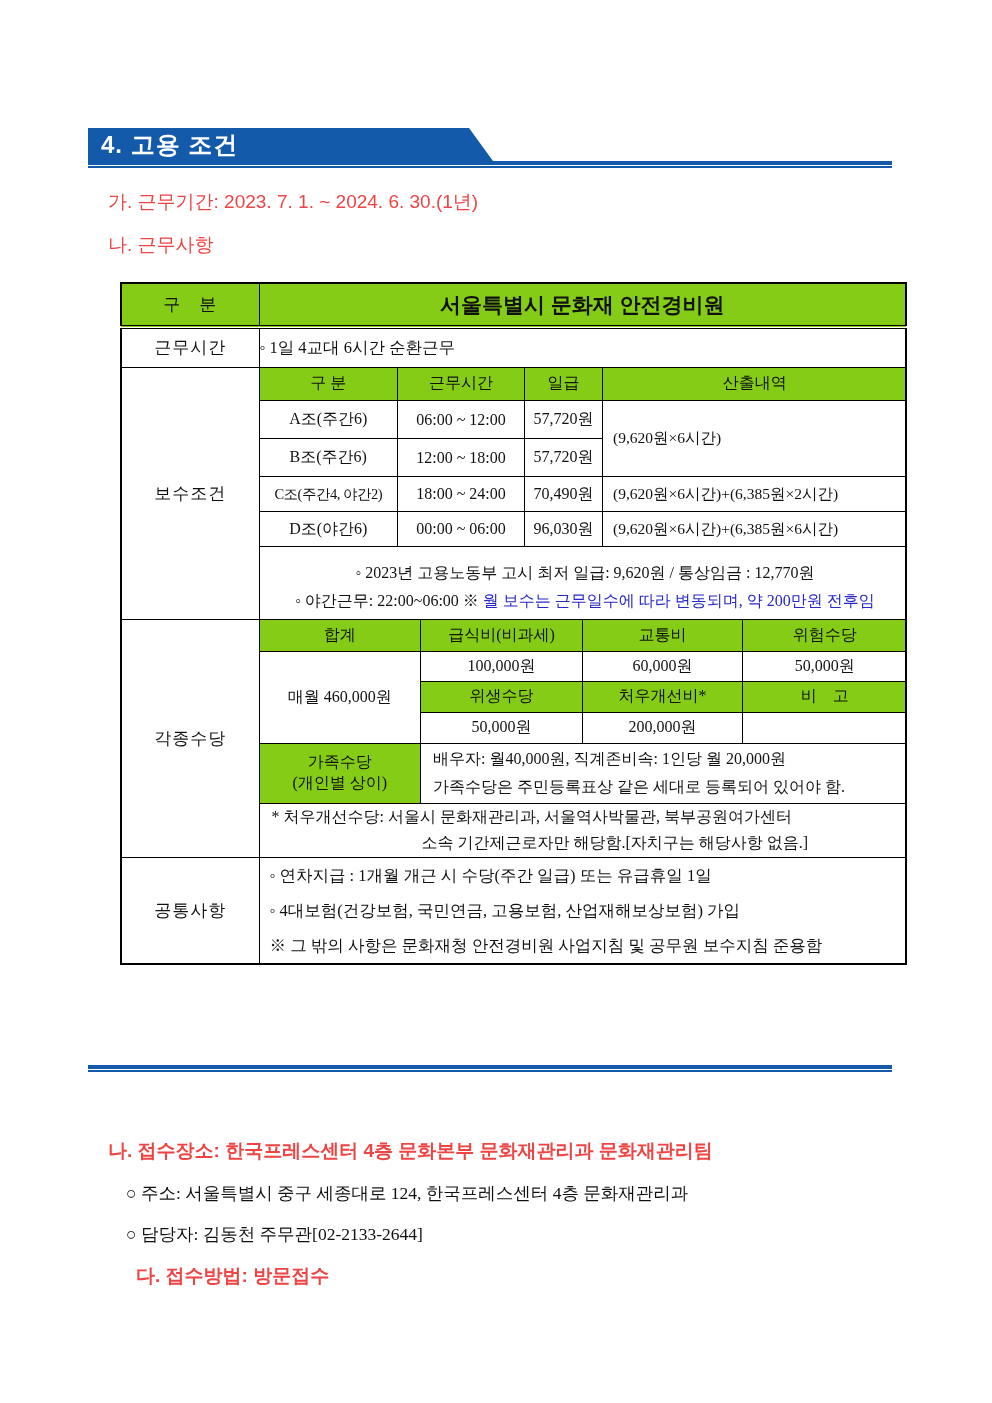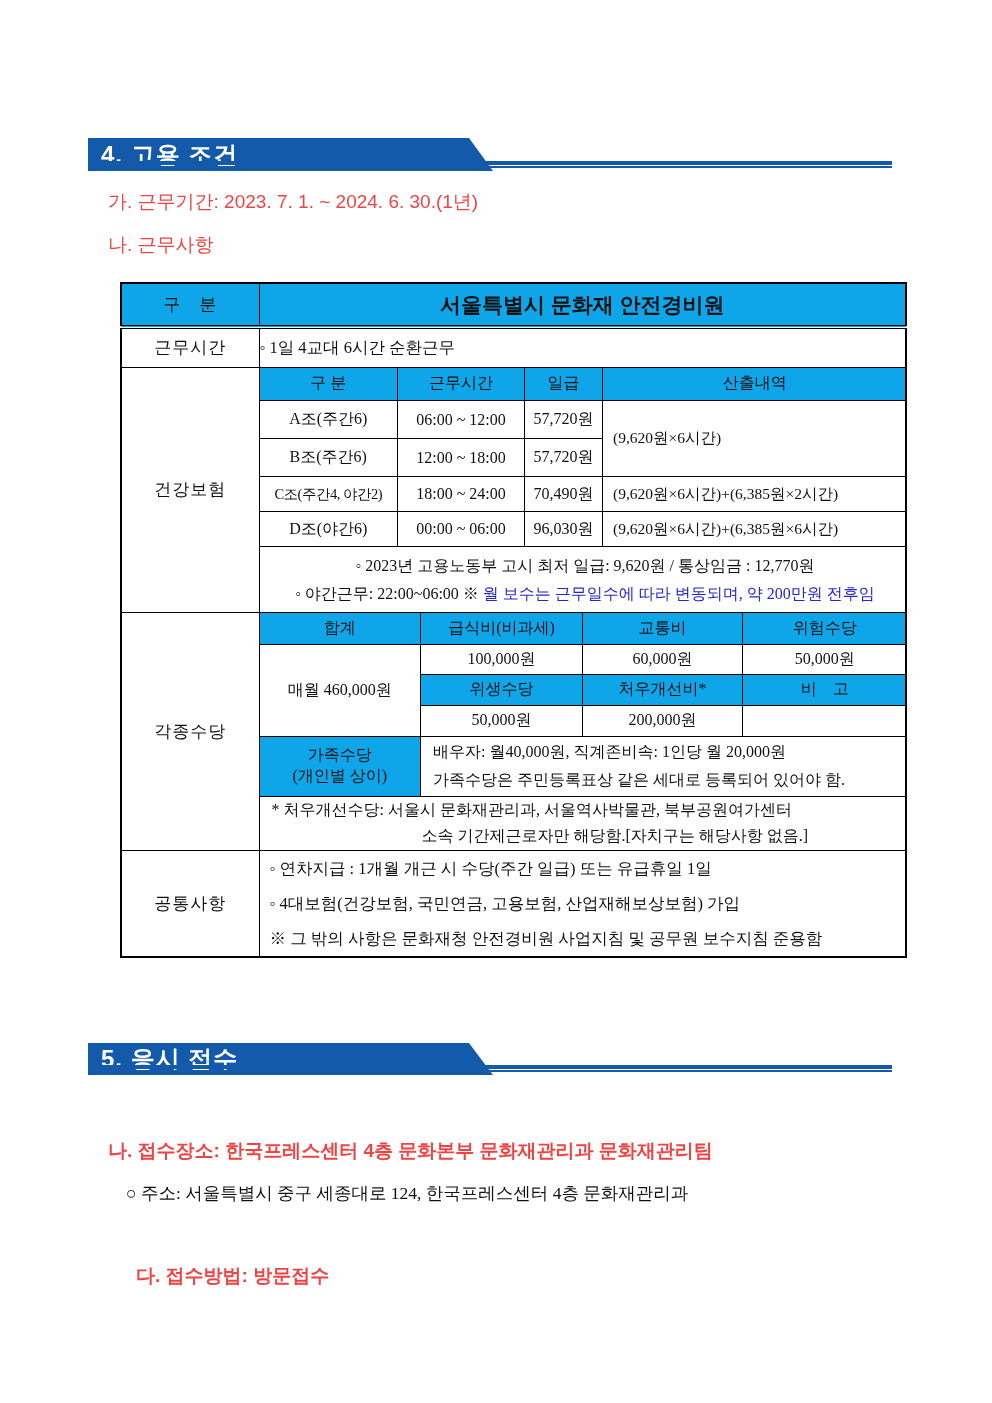--- a/index.html
+++ b/index.html
@@ -7,21 +7,21 @@
   .page {
     position:relative; width:992px; height:1403px; background:#ffffff;
     font-family:"Liberation Serif", serif; color:#111; overflow:hidden;
   }
   
   .banner {
     position:absolute; left:88px; width:405px; background:#135AAB;
     clip-path:polygon(0 0, 381px 0, 100% 100%, 0 100%);
     color:#fff; font-family:"Liberation Sans", sans-serif; font-weight:bold;
     font-size:24px; padding-left:13px; letter-spacing:1px;
-    display:flex; align-items:center;margin-top:10px;
+    display:flex; align-items:center;
   }
   .banner-rule {
     position:absolute; left:88px; width:804px; height:1px;
     border-top:4px solid #135AAB; border-bottom:2px solid #135AAB;
     box-sizing:content-box; background:transparent;
   }
   
   .item {
     position:absolute; font-family:"Liberation Sans", sans-serif;
     font-size:19px; color:#ef4444; white-space:nowrap;
@@ -32,35 +32,35 @@
     font-size:17.5px; color:#111; white-space:nowrap;
   }
   
   .emp-table {
     position:absolute; left:120px; top:282px; width:785px;
     border-collapse:collapse; table-layout:fixed;
     font-size:16.5px; color:#111;
   }
   .emp-table td { border:1px solid #000; vertical-align:middle; }
   .emp-table { border:2px solid #000; }
-  .g { background:#0ea5e9; }
+  .g { background:#84cc16; }
   .tc { text-align:center; }
   .head-row td { border-bottom:4px double #000; }
   .main-head { font-family:"Liberation Sans", sans-serif; font-weight:bold; font-size:21px; }
   .label-cell { text-align:center; letter-spacing:1px; font-size:17px; }
   .nopad { padding:0; }
   .inner { width:100%; border-collapse:collapse; table-layout:fixed; font-size:16px; }
   .inner td { border:1px solid #000; vertical-align:middle; text-align:center; }
   .inner tr:first-child > td { border-top:none; }
   .inner tr:last-child > td { border-bottom:none; }
   .inner td:first-child { border-left:none; }
   .inner td:last-child { border-right:none; }
   .calc { text-align:left !important; padding-left:10px; font-size:15.5px; white-space:nowrap; }
   .shift-name-sm { font-size:14.5px; letter-spacing:-0.5px; }
-  .notes-cell { text-align:right; padding:5px 6px 4px 10px; line-height:28px; white-space:nowrap; }
+  .notes-cell { text-align:right; padding:12px 6px 4px 10px; line-height:28px; white-space:nowrap; }
   .blue-note { color:#2626C9; }
   .left-pad { text-align:left !important; }
   .family-text { text-align:left !important; padding-left:12px; line-height:28px; white-space:nowrap; }
   .foot-cell { text-align:left !important; padding-left:12px; line-height:26px; white-space:nowrap; }
   .foot-indent { padding-left:150px; }
   .common-cell { text-align:left !important; padding-left:10px; line-height:35px; white-space:nowrap; font-size:16.5px; }
 </style>
 </head>
 <body>
 
@@ -85,21 +85,21 @@
         <td class="g label-cell" style="height:44px;">구　분</td>
         <td class="g tc main-head">서울특별시 문화재 안전경비원</td>
       </tr>
 
       <tr>
         <td class="label-cell" style="height:40px;">근무시간</td>
         <td class="left-pad">◦ 1일 4교대 6시간 순환근무</td>
       </tr>
 
       <tr>
-        <td class="label-cell">건강보험</td>
+        <td class="label-cell">보수조건</td>
         <td class="nopad">
           <table class="inner">
             <colgroup>
                 <col style="width:138px">
                 <col style="width:127px">
                 <col style="width:78px">
                 <col style="width:304px">
               </colgroup>
             <tbody>
               <tr>
@@ -200,22 +200,20 @@
         <td class="label-cell" style="height:106px;">공통사항</td>
         <td class="common-cell">
           <div>◦ 연차지급 : 1개월 개근 시 수당(주간 일급) 또는 유급휴일 1일</div>
           <div>◦ 4대보험(건강보험, 국민연금, 고용보험, 산업재해보상보험) 가입</div>
           <div>※ 그 밖의 사항은 문화재청 안전경비원 사업지침 및 공무원 보수지침 준용함</div>
         </td>
       </tr>
     </tbody>
   </table>
 
-  <div class="banner" style="top:1033px; height:32px;">
-    <span>5. 응시 접수</span>
-  </div>
   <div class="banner-rule" style="top:1065px;"></div>
 
   <div class="item bold" style="left:108px; top:1138px;">나. 접수장소: 한국프레스센터 4층 문화본부 문화재관리과 문화재관리팀</div>
   <div class="sub-item" style="left:126px; top:1181px;">○ 주소: 서울특별시 중구 세종대로 124, 한국프레스센터 4층 문화재관리과</div>
+  <div class="sub-item" style="left:126px; top:1222px;">○ 담당자: 김동천 주무관[02-2133-2644]</div>
   <div class="item bold" style="left:108px; top:1263px;margin-left:28px;">다. 접수방법: 방문접수</div>
 
 </div>
 
 </body></html>

